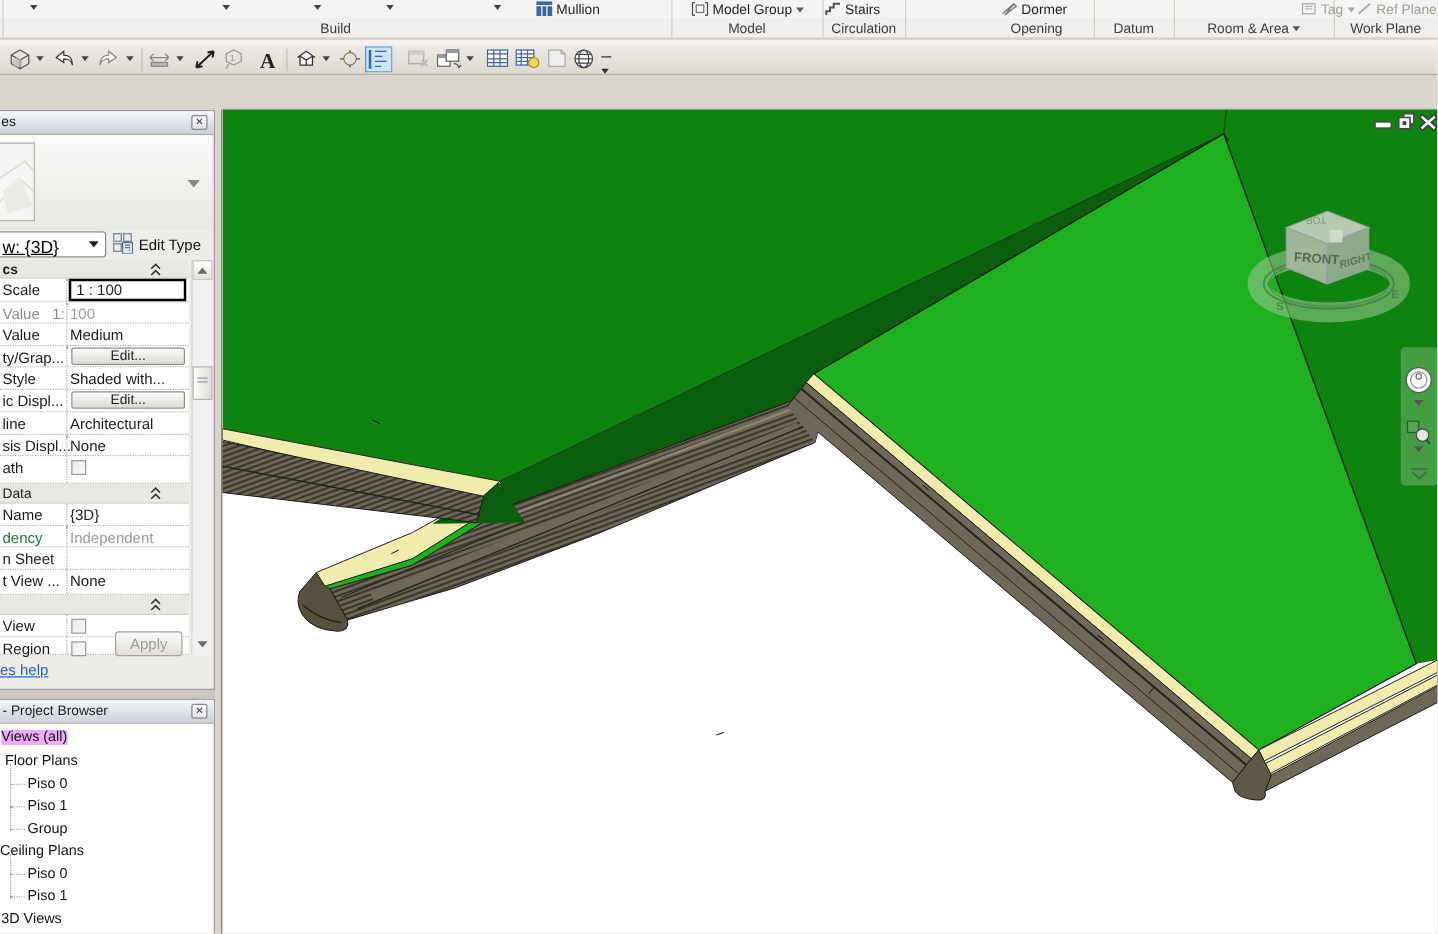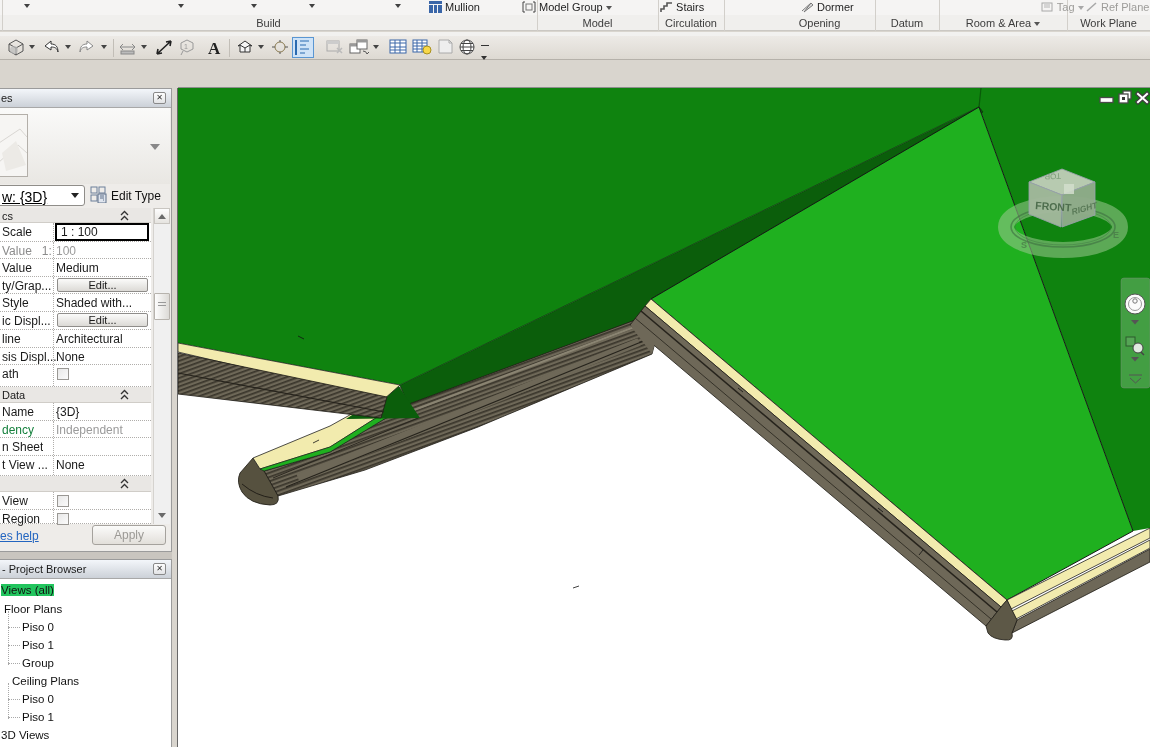--- a/index.html
+++ b/index.html
@@ -67,42 +67,42 @@
 <span class="darr abs" style="left:251px; top:4px;"></span>
 <span class="darr abs" style="left:309px; top:4px;"></span>
 <span class="darr abs" style="left:395px; top:4px;"></span>
 
 <div class="r1item" style="left:429px;"><svg width="13" height="12" viewBox="0 0 13 12" style="vertical-align:-2px">
       <rect x="0" y="0" width="13" height="3" fill="#3a66a8"></rect>
       <rect x="0" y="4" width="4" height="8" fill="#3a66a8"></rect>
       <rect x="5" y="4" width="3" height="8" fill="#3a66a8"></rect>
       <rect x="9" y="4" width="4" height="8" fill="#3a66a8"></rect>
     </svg> Mullion</div>
-<div class="r1item" style="left:522px;"><svg width="14" height="12" viewBox="0 0 14 12" style="vertical-align:-2px">
+<div class="r1item" style="left:553px;"><svg width="14" height="12" viewBox="0 0 14 12" style="vertical-align:-2px">
       <path d="M3,1 L1,1 L1,11 L3,11 M11,1 L13,1 L13,11 L11,11" stroke="#444" fill="none"></path>
       <rect x="4" y="3" width="6" height="6" fill="none" stroke="#777"></rect>
     </svg> Model Group <span class="darr" style="border-top-color:#555;"></span></div>
 <div class="r1item" style="left:660px;"><svg width="13" height="12" viewBox="0 0 13 12" style="vertical-align:-2px">
       <path d="M1,11 L1,8 L4,8 L4,5 L7,5 L7,2 L12,2" stroke="#555" fill="none" stroke-width="1.6"></path>
     </svg> Stairs</div>
 <div class="r1item" style="left:800px;"><svg width="14" height="12" viewBox="0 0 14 12" style="vertical-align:-2px">
       <path d="M2,10 L11,2 M11,2 L13,4 L4,11 Z" stroke="#777" fill="#ddd"></path>
     </svg> Dormer</div>
 <div class="r1item grey" style="left:995px;margin-left:46px;"><svg width="13" height="12" viewBox="0 0 13 12" style="vertical-align:-2px">
       <rect x="1" y="2" width="10" height="8" fill="none" stroke="#a8a8a8"></rect>
       <path d="M3,4 h6 M3,6 h6" stroke="#b5b5b5"></path>
     </svg> Tag <span class="darr" style="border-top-color:#a8a8a8;"></span></div>
 <div class="r1item grey" style="left:1085px;"><svg width="13" height="12" viewBox="0 0 13 12" style="vertical-align:-2px">
       <path d="M2,10 L11,2" stroke="#a8a8a8" stroke-width="1.5"></path>
     </svg> Ref Plane</div>
 
 <div class="plabel" style="left:0px; width:537px;">Build</div>
 <div class="plabel" style="left:537px; width:121px;">Model</div>
 <div class="plabel" style="left:658px; width:66px;">Circulation</div>
-<div class="plabel" style="left:744px; width:151px;">Opening</div>
+<div class="plabel" style="left:699px; width:151px;text-align:right;">Opening</div>
 <div class="plabel" style="left:875px; width:64px;">Datum</div>
 <div class="plabel" style="left:939px; width:128px;">Room &amp; Area <span class="darr" style="border-top-color:#555; border-left-width:3px; border-right-width:3px;"></span></div>
 <div class="plabel" style="left:1067px; width:83px;">Work Plane</div>
 
 <div id="qaticons">
     <div class="abs" style="left:8px; top:39px; width:17px; height:17px;"><svg width="17" height="17">
         <path d="M8,1 L15,5 L15,12 L8,16 L1,12 L1,5 Z" fill="none" stroke="#555"></path>
         <path d="M1,5 L8,9 L15,5 M8,9 L8,16" stroke="#555" fill="none"></path>
         <circle cx="6" cy="11" r="4" fill="#bbb" opacity="0.7"></circle>
       </svg></div>
@@ -204,21 +204,21 @@
         <rect x="1" y="1" width="6" height="6" fill="none" stroke="#6b7f9a"></rect>
         <rect x="9" y="1" width="6" height="6" fill="none" stroke="#6b7f9a"></rect>
         <rect x="1" y="9" width="6" height="6" fill="none" stroke="#6b7f9a"></rect>
         <rect x="8" y="8" width="8" height="9" fill="#dfe5ee" stroke="#5c6f88"></rect>
         <path d="M10,10 h4 M10,12 h4 M13,14 h1" stroke="#5c6f88"></path>
       </svg>
   </div>
   <span class="abs" style="left:111px; top:100px; font-size:12px; color:#111;">Edit Type</span>
 
   <div id="grid">
-      <div class="ghead" style="top:119px; height:15px;">
+      <div class="ghead" style="top:119px; height:15px;font-weight:bold;">
         <span style="position:absolute;left:2px;top:2px;">cs</span>
         <svg class="chev" style="top:2px;" width="9" height="11" viewBox="0 0 9 11">
           <path d="M1,5 L4.5,1.5 L8,5 M1,10 L4.5,6.5 L8,10" fill="none" stroke="#333" stroke-width="1.3"></path>
         </svg>
       </div>
       <div class="grow" style="top:134px; height:19px;">
         <div class="gcol"></div>
         <span class="glab">Scale</span>
         <div style="position:absolute; left:55px; top:0px; width:94px; height:18px; border:2px solid #000;"></div>
         <span class="gval" style="left:61px;">1 : 100</span>
@@ -311,44 +311,44 @@
         <div style="width:0;height:0;border-left:4px solid transparent;border-right:4px solid transparent;border-bottom:5px solid #6a6a6a; margin:5px auto;"></div>
       </div>
     <div class="abs" style="left:0px; top:85px; width:16px; height:27px; background:linear-gradient(90deg,#fdfdfd,#dcdad6); border:1px solid #b7b3ad; border-radius:1px;">
         <div style="margin:8px 3px; border-top:1px solid #999; border-bottom:1px solid #999; height:4px;"></div>
       </div>
     <div class="abs" style="left:0px; top:299px; width:16px; height:16px; background:#f0f0f0;">
         <div style="width:0;height:0;border-left:4px solid transparent;border-right:4px solid transparent;border-top:5px solid #6a6a6a; margin:6px auto;"></div>
       </div>
   </div>
   <a class="abs" style="left:0px; top:440px; font-size:12px; color:#2365c0; text-decoration:underline;">es help</a>
-  <div class="abs" style="left:92px; top:416px; width:74px; height:20px; border:1px solid #a5a29d; border-radius:3px; background:linear-gradient(#fbfbfa,#e2dfda); text-align:center; font-size:12px; color:#9b9995; line-height:19px;margin-top:20px;">Apply</div>
+  <div class="abs" style="left:92px; top:416px; width:54px; height:20px; border:1px solid #a5a29d; border-radius:3px; background:linear-gradient(#fbfbfa,#e2dfda); text-align:center; font-size:12px; color:#9b9995; line-height:19px;">Apply</div>
 </div>
 
 <div class="abs" style="left:0; top:552px; width:178px; height:7px; background:#c9c5bf;"></div>
 
 <div class="abs" id="pal2">
   <div class="ptitle">
       <span style="position:absolute; left:2px; top:3px;">- Project Browser</span>
       <div class="xbtn">✕</div>
     </div>
   <div id="tree">
       <div class="abs" style="left:8px; top:51px; height:54px; border-left:1px dotted #a8a8a8;"></div>
       <div class="abs" style="left:8px; top:123px; height:36px; border-left:1px dotted #a8a8a8;"></div>
       <div class="abs" style="left:8px; top:67px; width:12px; border-top:1px dotted #a8a8a8;"></div>
       <div class="abs" style="left:8px; top:85px; width:12px; border-top:1px dotted #a8a8a8;"></div>
       <div class="abs" style="left:8px; top:103px; width:12px; border-top:1px dotted #a8a8a8;"></div>
       <div class="abs" style="left:8px; top:139px; width:12px; border-top:1px dotted #a8a8a8;"></div>
       <div class="abs" style="left:8px; top:157px; width:12px; border-top:1px dotted #a8a8a8;"></div>
-      <div class="titem" style="left:1px; top:24px;background:#22c55e;">Views (all)</div>
+      <div class="titem" style="left:1px; top:24px;background:#f0abfc;">Views (all)</div>
       <div class="titem" style="left:4px; top:43px;">Floor Plans</div>
       <div class="titem" style="left:22px; top:61px;">Piso 0</div>
       <div class="titem" style="left:22px; top:79px;">Piso 1</div>
       <div class="titem" style="left:22px; top:97px;">Group</div>
-      <div class="titem" style="left:12px; top:115px;">Ceiling Plans</div>
+      <div class="titem" style="left:0; top:115px;">Ceiling Plans</div>
       <div class="titem" style="left:22px; top:133px;">Piso 0</div>
       <div class="titem" style="left:22px; top:151px;">Piso 1</div>
       <div class="titem" style="left:1px; top:169px;">3D Views</div>
     </div>
 </div>
 
 <div class="abs" id="canvasedge"></div>
 
 <div class="abs" id="canvas">
 <svg width="972" height="659" viewBox="0 0 972 659">

